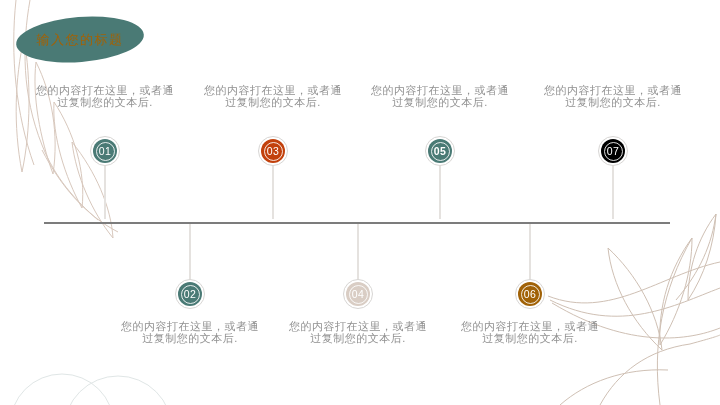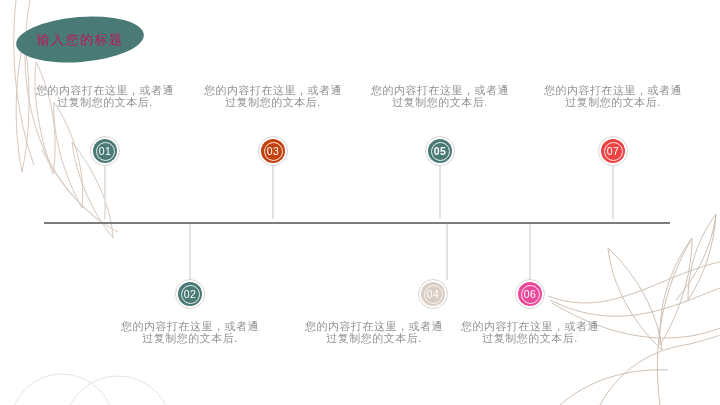--- a/index.html
+++ b/index.html
@@ -14,34 +14,34 @@
   
   .badge-wrap { position:absolute; left:16px; top:15px; width:130px; height:50px; }
   .badge-ellipse {
     position:absolute; left:0; top:2px; width:128px; height:45px;
     background:#4a7a75; border-radius:50%;
     transform:rotate(-4.5deg);
   }
   .badge-text {
     position:absolute; left:0; top:0; width:128px; height:49px;
     display:flex; align-items:center; justify-content:center;
-    color:#be185d; font-size:13px; letter-spacing:1.5px;
+    color:#a16207; font-size:13px; letter-spacing:1.5px;
   }
 
   
   .tl-line { position:absolute; left:44px; top:222px; width:626px; height:2px; background:#7c7c7c; }
 
   
   .milestone { position:absolute; width:160px; display:flex; flex-direction:column; align-items:center; }
   .milestone.top    { top:84px; }
   .milestone.bottom { top:224px; }
   .m1 { left:25px;  }  
   .m2 { left:110px; }  
   .m3 { left:193px; }  
-  .m4 { left:288px;align-items:flex-end; }  
+  .m4 { left:278px; }  
   .m5 { left:360px; }  
   .m6 { left:450px; }  
   .m7 { left:533px; }  
 
   .desc {
     width:148px; height:44px; text-align:center;
     font-size:11px; line-height:12px; letter-spacing:0.5px;
     color:#909090;
   }
   .milestone.top .desc { margin-bottom:8px; }
@@ -159,30 +159,30 @@
       <div class="disc" style="background: rgb(74, 122, 117); font-weight: bold;">
         <span class="numring">05</span>
       </div>
     </div>
     <div class="stem"></div>
   </div>
 
   <div class="milestone bottom m6">
     <div class="stem"></div>
     <div class="marker">
-      <div class="disc" style="background: #ec4899;">
+      <div class="disc" style="background: #a16207;">
         <span class="numring">06</span>
       </div>
     </div>
     <div class="desc" style="color: rgb(144, 144, 144);">您的内容打在这里，或者通过复制您的文本后.</div>
   </div>
 
   <div class="milestone top m7">
     <div class="desc" style="color: rgb(144, 144, 144);">您的内容打在这里，或者通过复制您的文本后.</div>
     <div class="marker">
-      <div class="disc" style="background: #ef4444; text-align: right;">
+      <div class="disc" style="background: #000000; text-align: right;">
         <span class="numring">07</span>
       </div>
     </div>
     <div class="stem"></div>
   </div>
 
 </div>
 
 </body></html>

